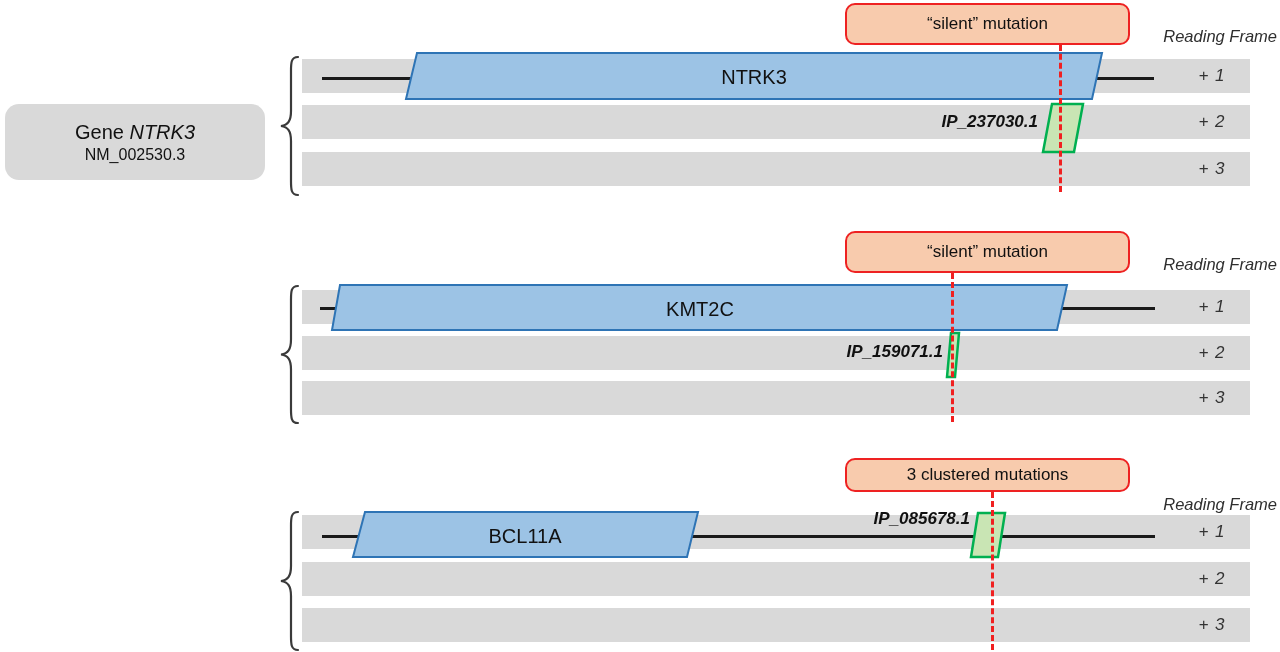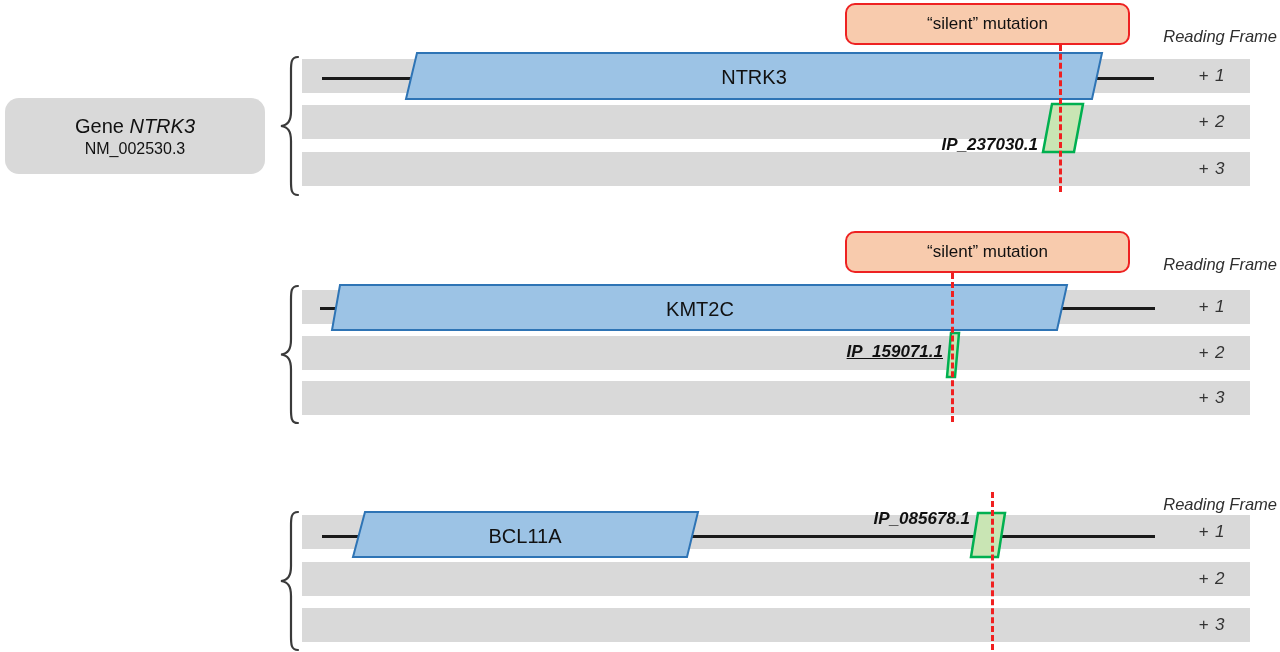--- a/index.html
+++ b/index.html
@@ -65,40 +65,40 @@
 
     <div class="hline" style="left:322px;top:77px;width:90px;"></div>
     <div class="hline" style="left:1095px;top:77px;width:59px;"></div>
 
     <svg class="shape-layer" width="1280" height="228">
       <polygon points="417,53 1102,53 1092,99 406,99" fill="#9cc3e5" stroke="#2e74b5" stroke-width="2"></polygon>
       <polygon points="1052,104 1083,104 1074,152 1043,152" fill="#c9e5b4" stroke="#00b050" stroke-width="2.5"></polygon>
     </svg>
 
     <div class="exon-label" style="left:404px;top:57px;width:700px;">NTRK3</div>
-    <div class="ip-label" style="left:788px;top:112px;margin-top:23px;">IP_237030.1</div>
+    <div class="ip-label" style="left:788px;top:112px;">IP_237030.1</div>
 
     <div class="dashed-line" style="left:1059px;top:45px;height:147px;"></div>
 
     <div class="callout" style="top:3px;height:42px;">
       <span>“silent” mutation</span>
     </div>
     <div class="reading-frame" style="top:27px;">Reading Frame</div>
 
     <div class="frame-label" style="top:59px;">+ 1</div>
     <div class="frame-label" style="top:105px;">+ 2</div>
     <div class="frame-label" style="top:152px;">+ 3</div>
 
     <div class="brace" style="top:55px;height:142px;">
       <svg width="24" height="142" viewBox="0 0 24 142">
         <path d="M20,2 C13,2 13,8 13,16 L13,56 C13,66 10,70 3,71 C10,72 13,76 13,86 L13,126 C13,134 13,140 20,140" fill="none" stroke="#3a3a3a" stroke-width="2.2" stroke-linecap="round"></path>
       </svg>
     </div>
 
-    <div class="gene-box" style="top:98px;">
+    <div class="gene-box" style="top:104px;">
       <div class="line1">
         <span>Gene</span>&nbsp;<span class="gname">NTRK3</span>
       </div>
       <div class="line2">NM_002530.3</div>
     </div>
   </div>
 
   <div class="panel" style="top:228px;height:227px;">
     <div class="track" style="top:62px;"></div>
     <div class="track" style="top:108px;"></div>
@@ -106,21 +106,21 @@
 
     <div class="hline" style="left:320px;top:79px;width:17px;"></div>
     <div class="hline" style="left:1060px;top:79px;width:95px;"></div>
 
     <svg class="shape-layer" width="1280" height="227">
       <polygon points="340,57 1067,57 1057,102 332,102" fill="#9cc3e5" stroke="#2e74b5" stroke-width="2"></polygon>
       <polygon points="951,105 959,105 955,149 947,149" fill="#c9e5b4" stroke="#00b050" stroke-width="2.5"></polygon>
     </svg>
 
     <div class="exon-label" style="left:350px;top:61px;width:700px;">KMT2C</div>
-    <div class="ip-label" style="left:693px;top:114px;text-decoration:underline;">IP_159071.1</div>
+    <div class="ip-label" style="left:693px;top:114px;">IP_159071.1</div>
 
     <div class="dashed-line" style="left:951px;top:45px;height:149px;"></div>
 
     <div class="callout" style="top:3px;height:42px;">
       <span>“silent” mutation</span>
     </div>
     <div class="reading-frame" style="top:27px;">Reading Frame</div>
 
     <div class="frame-label" style="top:62px;">+ 1</div>
     <div class="frame-label" style="top:108px;">+ 2</div>
@@ -145,20 +145,23 @@
     <svg class="shape-layer" width="1280" height="197">
       <polygon points="365,57 698,57 687,102 353,102" fill="#9cc3e5" stroke="#2e74b5" stroke-width="2"></polygon>
       <polygon points="978,58 1005,58 998,102 971,102" fill="#c9e5b4" stroke="#00b050" stroke-width="2.5"></polygon>
     </svg>
 
     <div class="exon-label" style="left:375px;top:61px;width:300px;">BCL11A</div>
     <div class="ip-label" style="left:720px;top:54px;text-align:right;">IP_085678.1</div>
 
     <div class="dashed-line" style="left:991px;top:37px;height:158px;"></div>
 
+    <div class="callout" style="top:3px;height:34px;">
+      <span>3 clustered mutations</span>
+    </div>
     <div class="reading-frame" style="top:40px;">Reading Frame</div>
 
     <div class="frame-label" style="top:60px;">+ 1</div>
     <div class="frame-label" style="top:107px;">+ 2</div>
     <div class="frame-label" style="top:153px;">+ 3</div>
 
     <div class="brace" style="top:55px;height:142px;">
       <svg width="24" height="142" viewBox="0 0 24 142">
         <path d="M20,2 C13,2 13,8 13,16 L13,56 C13,66 10,70 3,71 C10,72 13,76 13,86 L13,126 C13,134 13,140 20,140" fill="none" stroke="#3a3a3a" stroke-width="2.2" stroke-linecap="round"></path>
       </svg>

